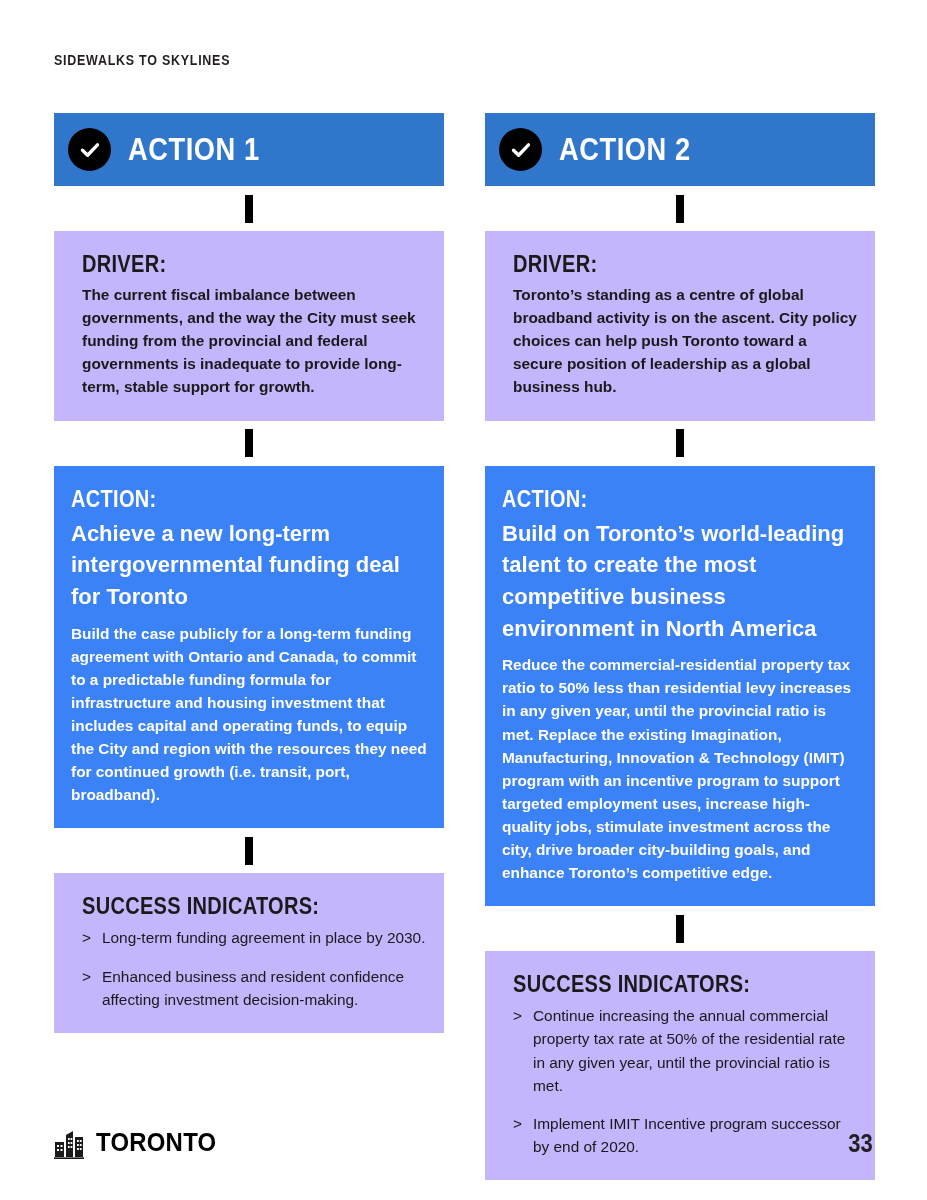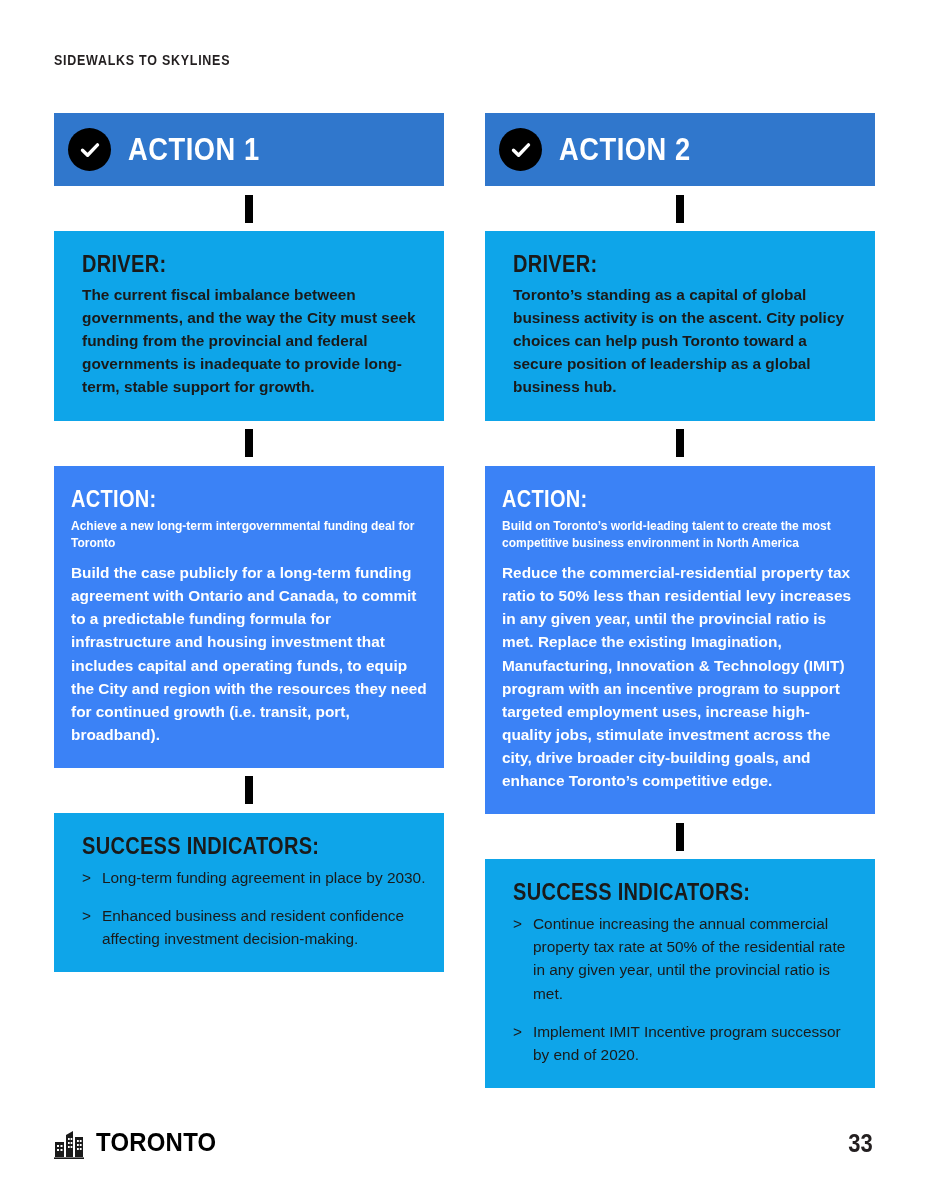--- a/index.html
+++ b/index.html
@@ -103,21 +103,21 @@
     height: 28px;
     background: #000000;
   }
 
   
   .card {
     box-sizing: border-box;
     padding: 20px 17px 22px 17px;
   }
   .card.light {
-    background: #0ea5e9;
+    background: #c4b5fd;
     color: #1a1a1a;
     padding-left: 28px;
   }
   .card.solid {
     background: #3b82f6;
     color: #ffffff;
   }
 
   .card-heading {
     font-family: "Liberation Sans Narrow", "Liberation Sans", sans-serif;
@@ -131,21 +131,21 @@
   }
 
   .card-body {
     font-size: 15.4px;
     line-height: 1.5;
     margin: 0;
     font-weight: bold;
   }
 
   .card-title {
-    font-size: 12px;
+    font-size: 22px;
     font-weight: 700;
     line-height: 1.44;
     margin: 0 0 9px 0;
   }
 
   
   .bullets {
     list-style: none;
     margin: 6px 0 0 0;
     padding: 0;
@@ -269,21 +269,21 @@
         </span>
         <span class="action-banner-label">ACTION 2</span>
       </div>
 
       <div class="connector">
         <span class="bar"></span>
       </div>
 
       <div class="card light">
         <div class="card-heading">DRIVER:</div>
-        <p class="card-body">Toronto’s standing as a capital of global business activity is on the ascent. City policy choices can help push Toronto toward a secure position of leadership as a global business hub.</p>
+        <p class="card-body">Toronto’s standing as a centre of global broadband activity is on the ascent. City policy choices can help push Toronto toward a secure position of leadership as a global business hub.</p>
       </div>
 
       <div class="connector">
         <span class="bar"></span>
       </div>
 
       <div class="card solid">
         <div class="card-heading">ACTION:</div>
         <p class="card-title">Build on Toronto’s world-leading talent to create the most competitive business environment in North America</p>
         <p class="card-body">Reduce the commercial-residential property tax ratio to 50% less than residential levy increases in any given year, until the provincial ratio is met. Replace the existing Imagination, Manufacturing, Innovation &amp; Technology (IMIT) program with an incentive program to support targeted employment uses, increase high-quality jobs, stimulate investment across the city, drive broader city-building goals, and enhance Toronto’s competitive edge.</p>

